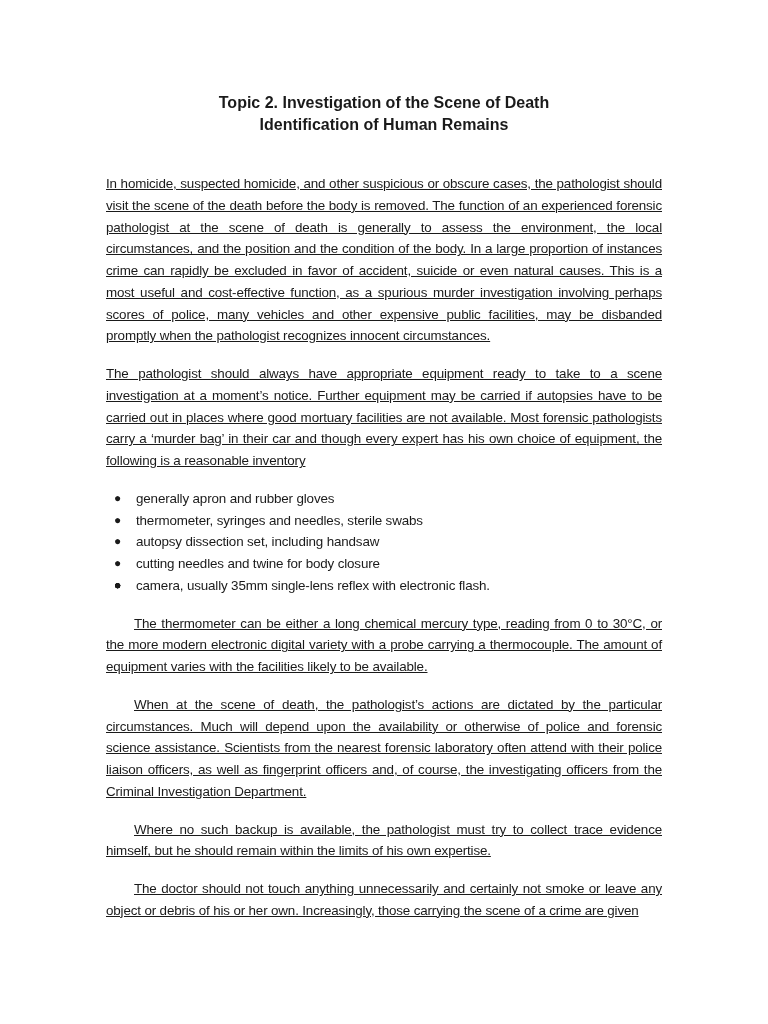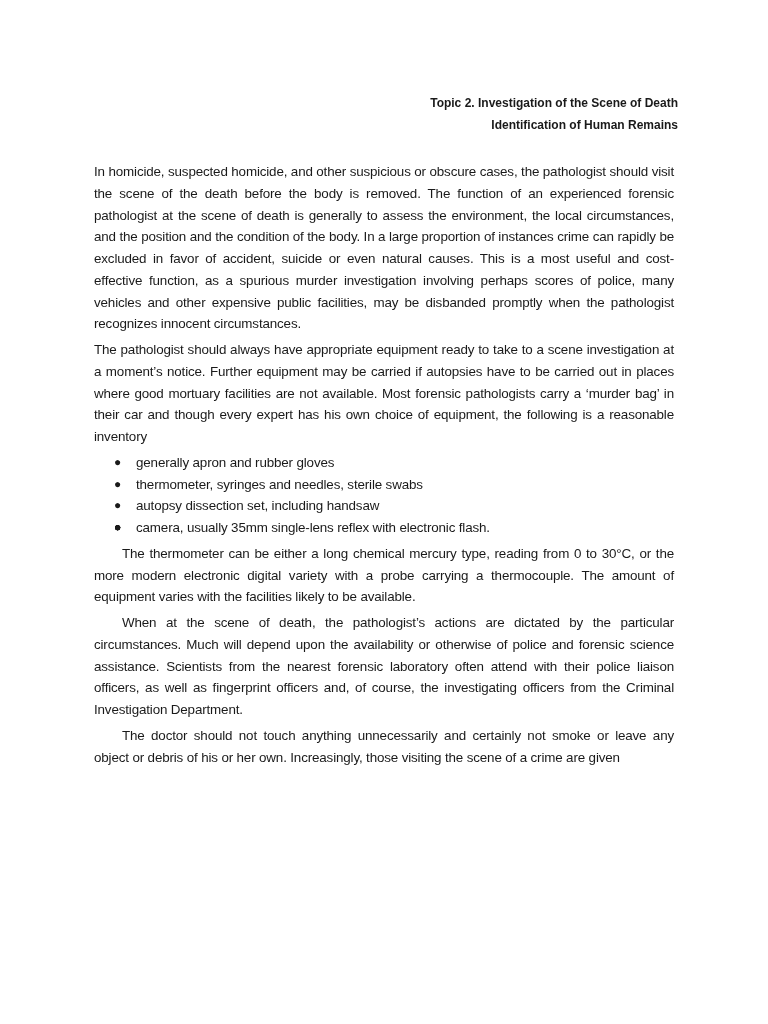--- a/index.html
+++ b/index.html
@@ -15,35 +15,36 @@
       font-family: "Liberation Sans", "DejaVu Sans", sans-serif;
       color: #1a1a1a;
     }
     .page {
       position: absolute;
       left: 90px;
       top: 92px;
       width: 588px;
     }
     .title {
-      text-align: right;
+      text-align: center;
       font-weight: bold;
-      font-size: 12px;
+      font-size: 16px;
       line-height: 22px;
       margin: 0;
     }
     .spacer {
       height: 21px;
     }
     .para {
-      margin: 4px;
+      margin: 16px;
       font-size: 13.4px;
       line-height: 21.75px;
       text-align: justify;
       letter-spacing: -0.15px;
+      text-decoration: underline;
     }
     .para.indent {
       text-indent: 28px;
     }
     .list {
       list-style: none;
       margin: 0;
       padding: 0;
     }
     .list li {
@@ -68,25 +69,26 @@
   <p class="title">Identification of Human Remains</p>
   <div class="spacer"></div>
 
   <p class="para">In homicide, suspected homicide, and other suspicious or obscure cases, the pathologist should visit the scene of the death before the body is removed. The function of an experienced forensic pathologist at the scene of death is generally to assess the environment, the local circumstances, and the position and the condition of the body. In a large proportion of instances crime can rapidly be excluded in favor of accident, suicide or even natural causes. This is a most useful and cost-effective function, as a spurious murder investigation involving perhaps scores of police, many vehicles and other expensive public facilities, may be disbanded promptly when the pathologist recognizes innocent circumstances.</p>
   <p class="para">The pathologist should always have appropriate equipment ready to take to a scene investigation at a moment’s notice. Further equipment may be carried if autopsies have to be carried out in places where good mortuary facilities are not available. Most forensic pathologists carry a ‘murder bag’ in their car and though every expert has his own choice of equipment, the following is a reasonable inventory</p>
 
   <ul class="list">
     <li><span class="bullet">●</span><span>generally apron and rubber gloves</span></li>
     <li><span class="bullet">●</span><span>thermometer, syringes and needles, sterile swabs</span></li>
     <li><span class="bullet">●</span><span>autopsy dissection set, including handsaw</span></li>
-    <li><span class="bullet">●</span></li>
+    <li><span class="bullet">●</span><span>cutting needles and twine for body closure</span></li>
     <li><span class="bullet">●</span></li>
     <li><span class="bullet">●</span></li>
     <li><span class="bullet">●</span></li>
     <li><span class="bullet">●</span></li>
     <li><span class="bullet">●</span></li>
     <li><span class="bullet">●</span><span>camera, usually 35mm single-lens reflex with electronic flash.</span></li>
   </ul>
 
   <p class="para indent">The thermometer can be either a long chemical mercury type, reading from 0 to 30°C, or the more modern electronic digital variety with a probe carrying a thermocouple. The amount of equipment varies with the facilities likely to be available.</p>
   <p class="para indent">When at the scene of death, the pathologist’s actions are dictated by the particular circumstances. Much will depend upon the availability or otherwise of police and forensic science assistance. Scientists from the nearest forensic laboratory often attend with their police liaison officers, as well as fingerprint officers and, of course, the investigating officers from the Criminal Investigation Department.</p>
-  <p class="para indent">The doctor should not touch anything unnecessarily and certainly not smoke or leave any object or debris of his or her own. Increasingly, those visiting the scene of a crime are given</p>
+  <p class="para indent">Where no such backup is available, the pathologist must try to collect trace evidence himself, but he should remain within the limits of his own expertise.</p>
+  <p class="para indent">The doctor should not touch anything unnecessarily and certainly not smoke or leave any object or debris of his or her own. Increasingly, those carrying the scene of a crime are given</p>
 </div>
 
 </body></html>

